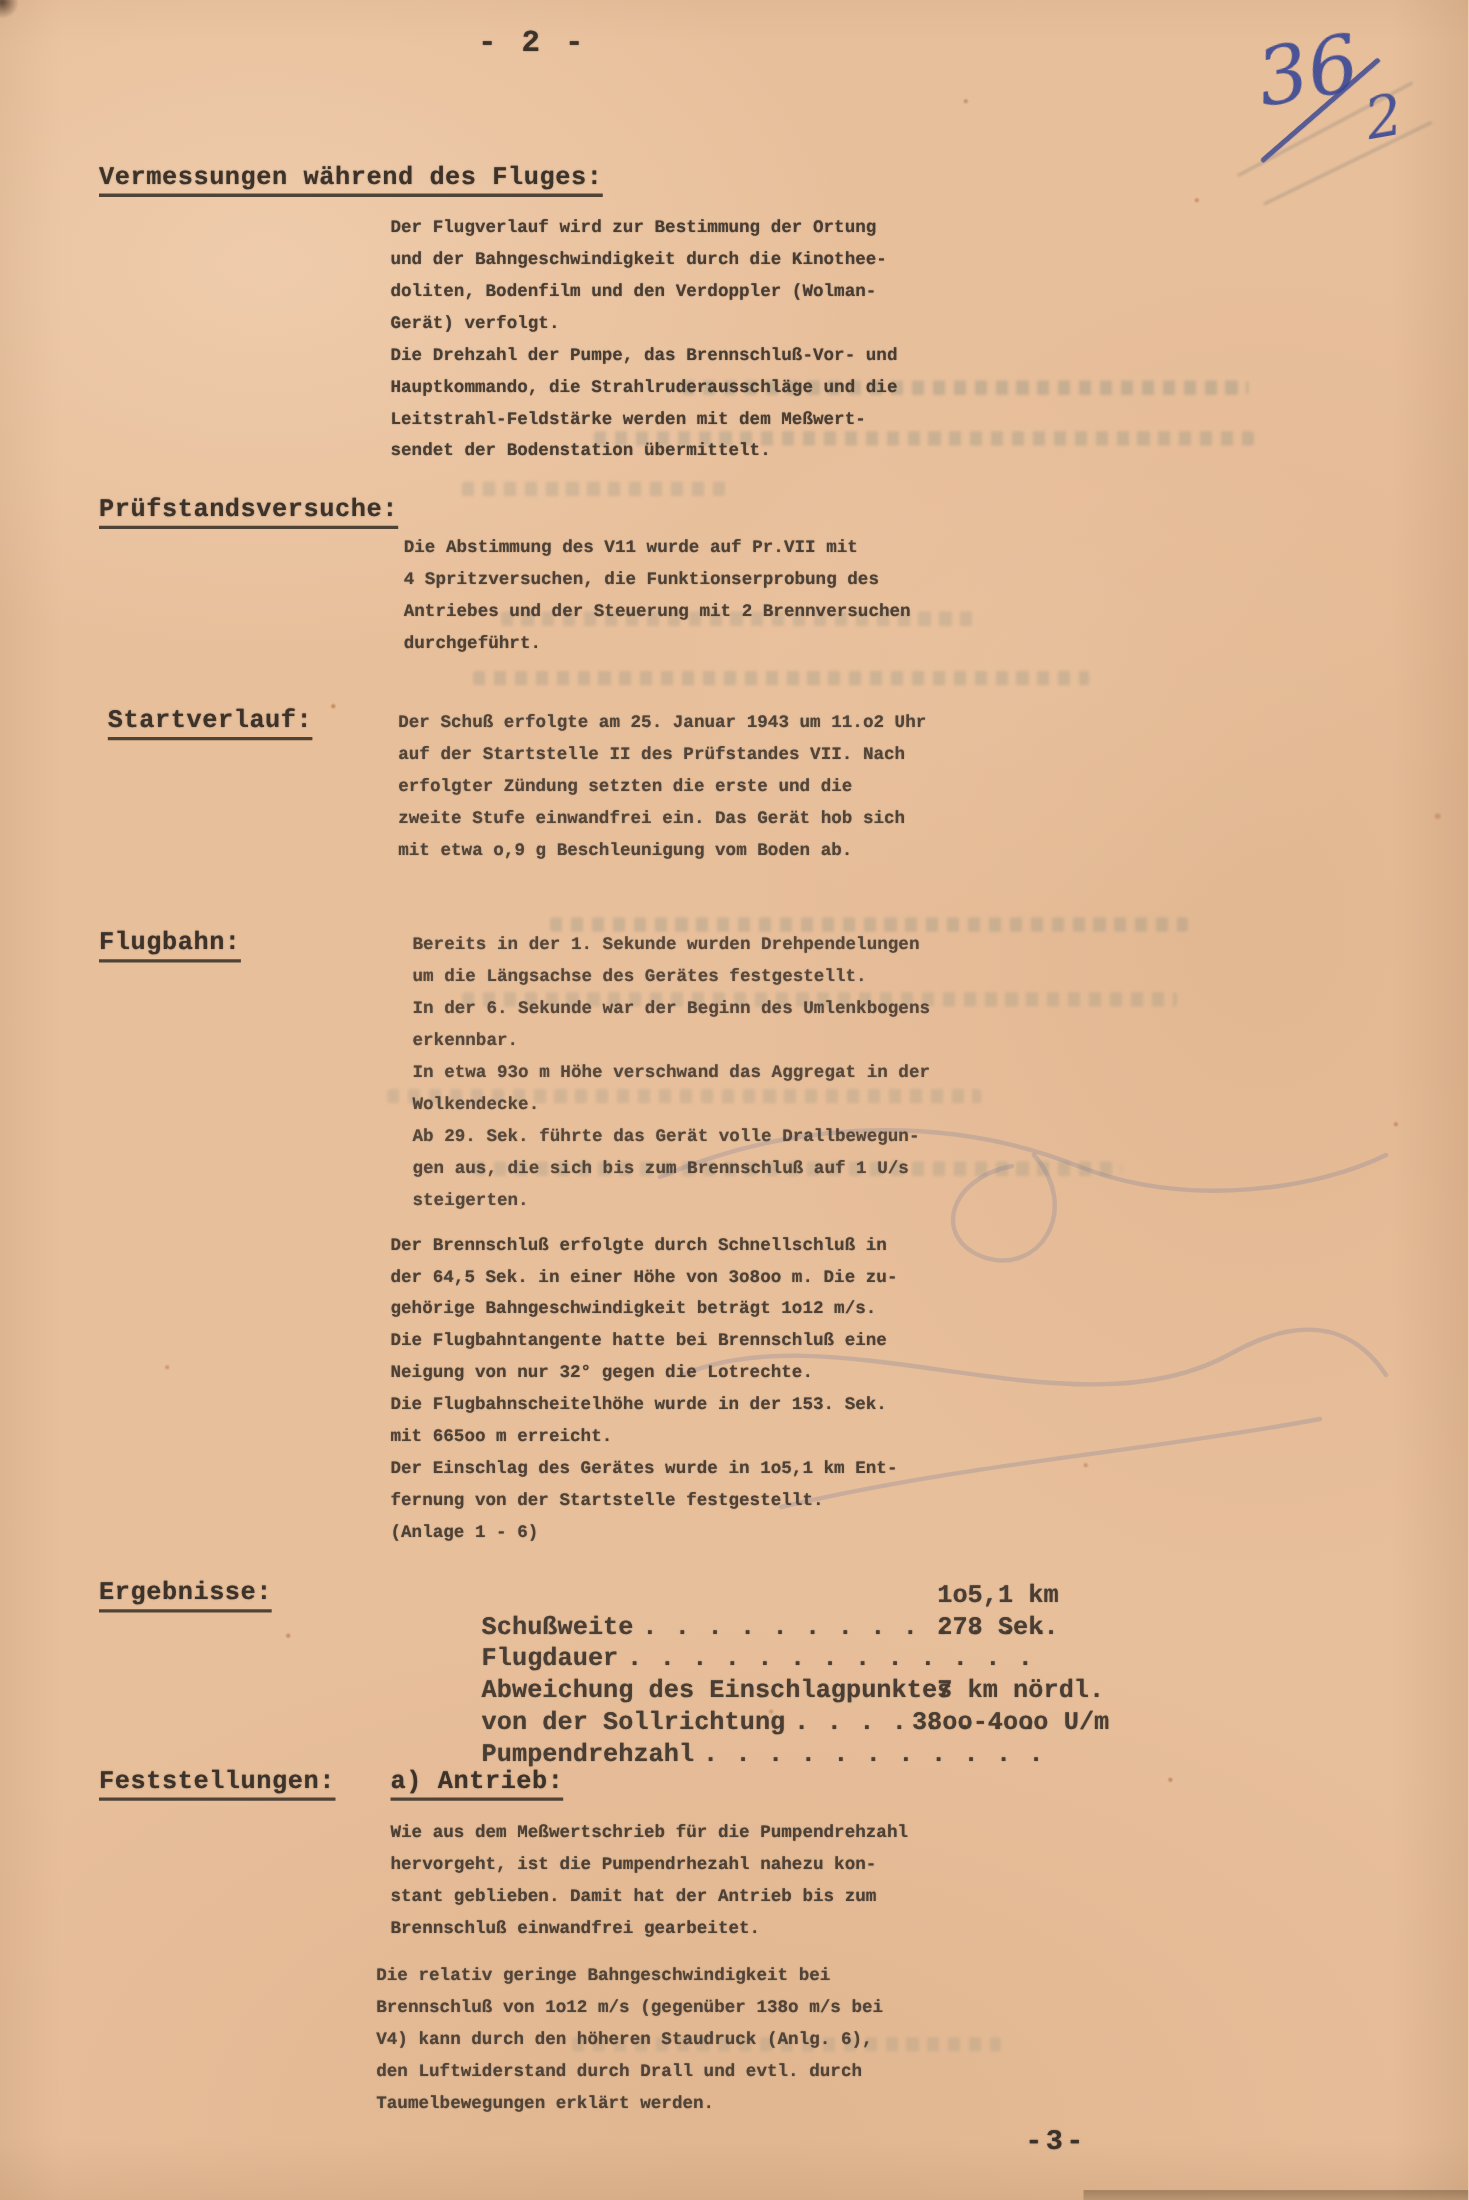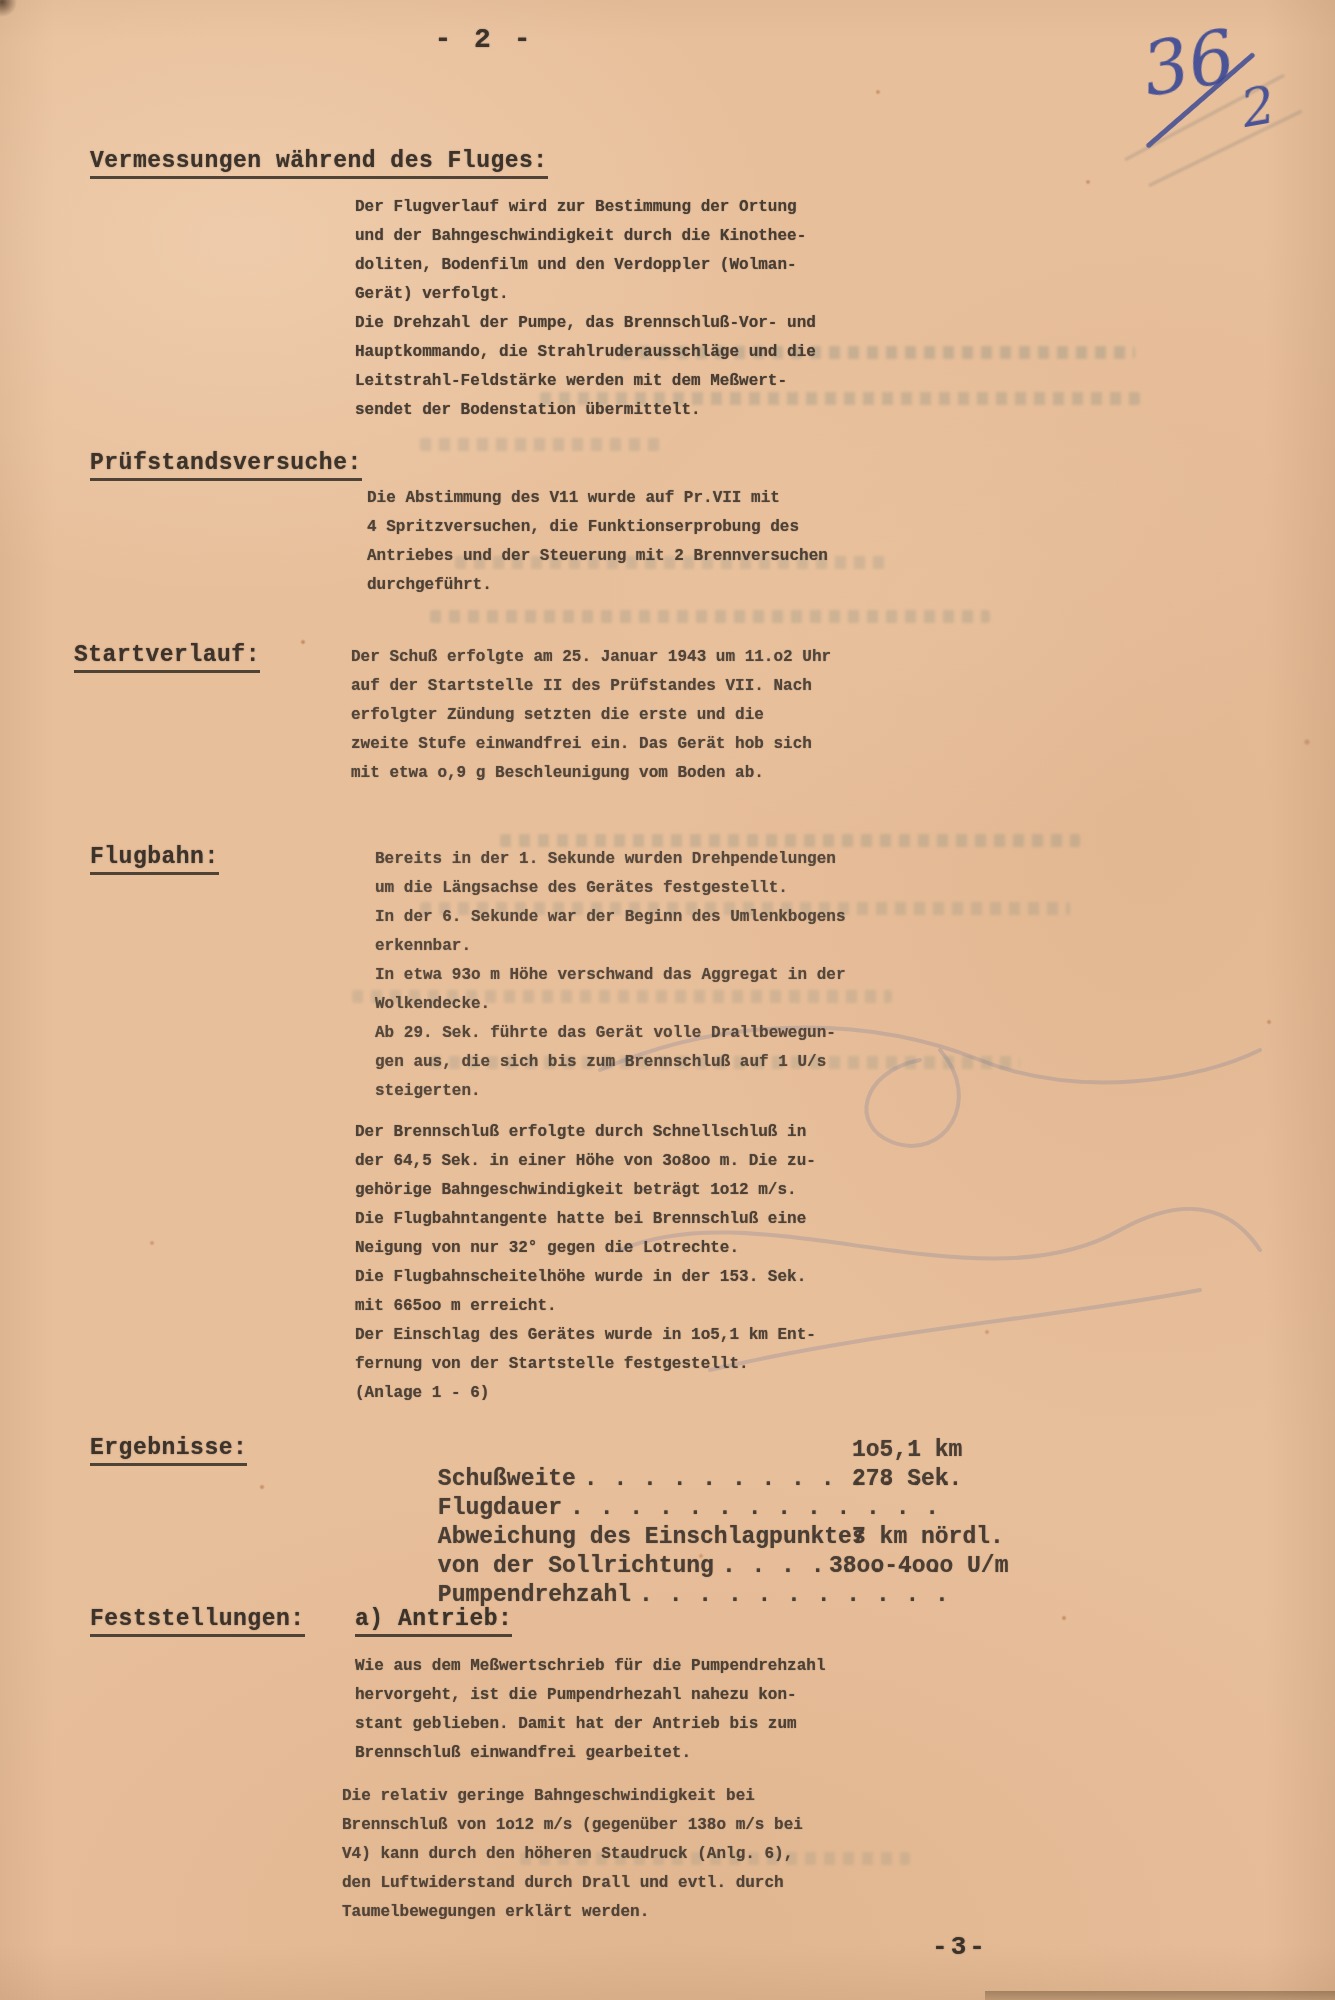--- a/index.html
+++ b/index.html
@@ -109,24 +109,24 @@
   <div class="abs tw" style="left:90px;top:450px;">
     <span class="hd">Prüfstandsversuche:</span>
   </div>
   <div class="abs tw" style="left:355px;top:484px;opacity:.9;margin-left:12px;">
     <div class="ln">Die Abstimmung des V11 wurde auf Pr.VII mit</div>
     <div class="ln">4 Spritzversuchen, die Funktionserprobung des</div>
     <div class="ln">Antriebes und der Steuerung mit 2 Brennversuchen</div>
     <div class="ln">durchgeführt.</div>
   </div>
 
-  <div class="abs tw" style="left:74px;top:642px;text-align:center;">
+  <div class="abs tw" style="left:98px;top:642px;text-align:center;">
     <span class="hd">Startverlauf:</span>
   </div>
-  <div class="abs tw" style="left:351px;top:643px;opacity:.88;">
+  <div class="abs tw" style="left:362px;top:643px;opacity:.88;">
     <div class="ln">Der Schuß erfolgte am 25. Januar 1943 um 11.o2 Uhr</div>
     <div class="ln">auf der Startstelle II des Prüfstandes VII. Nach</div>
     <div class="ln">erfolgter Zündung setzten die erste und die</div>
     <div class="ln">zweite Stufe einwandfrei ein. Das Gerät hob sich</div>
     <div class="ln">mit etwa o,9 g Beschleunigung vom Boden ab.</div>
   </div>
 
   <div class="abs tw" style="left:90px;top:844px;">
     <span class="hd">Flugbahn:</span>
   </div>

